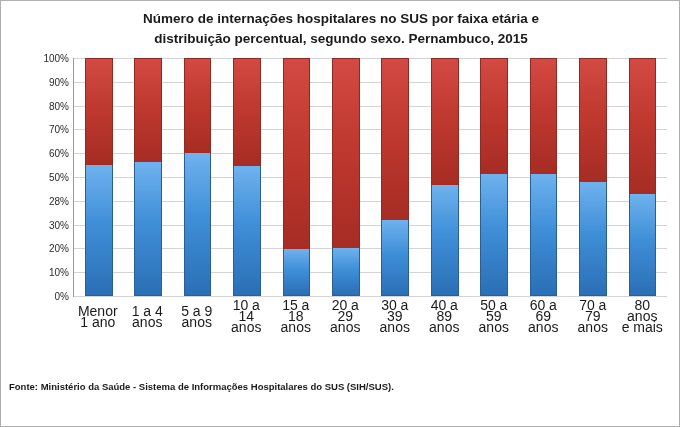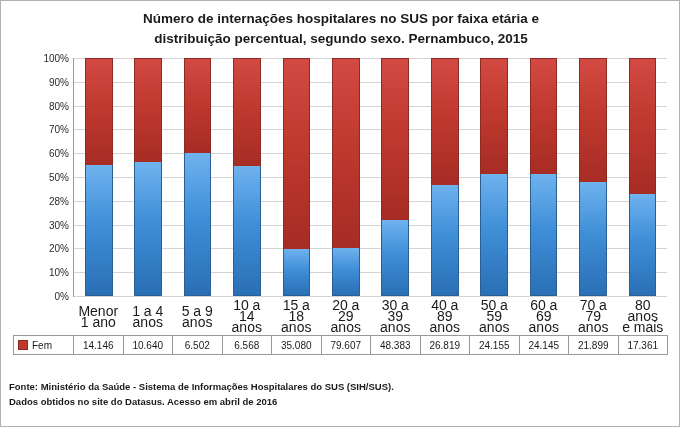--- a/index.html
+++ b/index.html
@@ -350,36 +350,20 @@
           </td>
           <td>
             <div>70 a 79</div>
             <div>anos</div>
           </td>
           <td>
             <div>80 anos</div>
             <div>e mais</div>
           </td>
         </tr>
-      <tr id="row-fem">
-          <td class="legendcell"><span class="swatch swatch-fem"></span>Fem</td>
-          <td>14.146</td>
-          <td>10.640</td>
-          <td>6.502</td>
-          <td>6.568</td>
-          <td>35.080</td>
-          <td>79.607</td>
-          <td>48.383</td>
-          <td>26.819</td>
-          <td>24.155</td>
-          <td>24.145</td>
-          <td>21.899</td>
-          <td>17.361</td>
-        </tr>
     </tbody>
   </table>
 
   <div class="notes">
     <div>Fonte: Ministério da Saúde - Sistema de Informações Hospitalares do SUS (SIH/SUS).</div>
-    <div>Dados obtidos no site do Datasus. Acesso em abril de 2016</div>
   </div>
 
 </div>
 
 </body></html>

